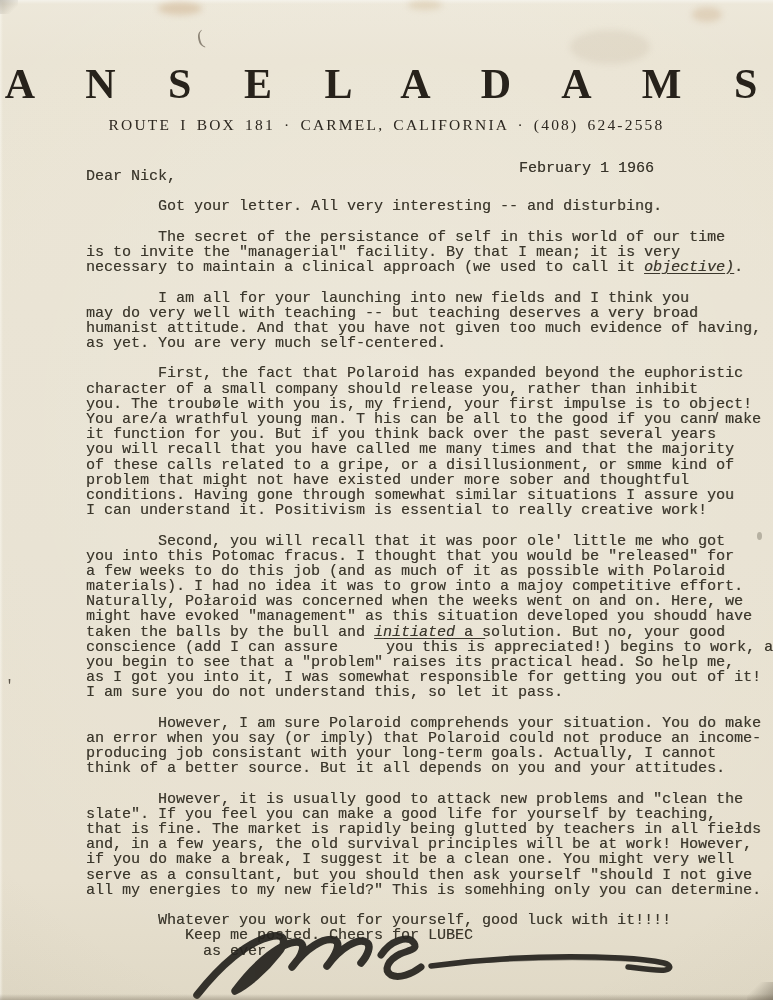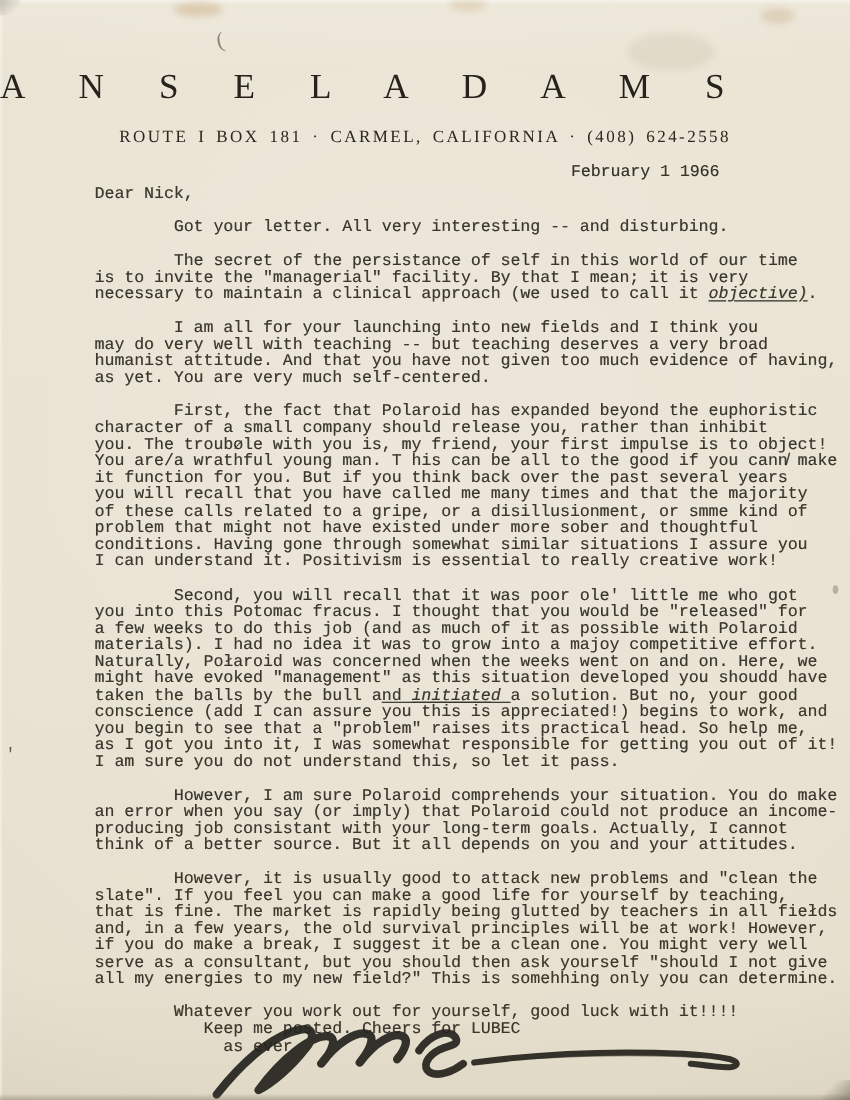--- a/index.html
+++ b/index.html
@@ -18,42 +18,42 @@
   .stain{position:absolute;border-radius:50%;filter:blur(3px);}
   .stain1{left:158px;top:2px;width:44px;height:13px;background:rgba(193,152,106,0.35);}
   .stain2{left:408px;top:0;width:34px;height:10px;background:rgba(200,168,124,0.30);}
   .stain3{left:692px;top:7px;width:30px;height:15px;background:rgba(196,160,116,0.30);}
   .stain4{left:570px;top:30px;width:80px;height:34px;background:rgba(176,158,128,0.16);}
   .pencil-mark{position:absolute;left:197px;top:26px;font:20px "Liberation Serif",serif;color:#8d8577;transform:rotate(-12deg);}
   .margin-tick{position:absolute;left:5px;top:678px;font:15px "Liberation Mono",monospace;color:#5c564a;}
   .margin-dot{position:absolute;left:757px;top:532px;width:5px;height:8px;border-radius:50%;background:rgba(90,84,70,0.35);filter:blur(0.5px);}
 
   .lh-name{
-    position:absolute;left:0;right:0;top:60px;
-    font-family:"Liberation Serif",serif;font-weight:400;font-size:32px;
+    position:absolute;left:0;right:0;top:60px;text-align:center;
+    font-family:"Liberation Serif",serif;font-weight:700;font-size:42px;
     letter-spacing:11px;word-spacing:20px;color:#27221b;
   }
   .lh-address{
     position:absolute;left:0;right:0;top:116px;text-align:center;
     font-family:"Liberation Serif",serif;font-size:15.5px;
     letter-spacing:2.2px;word-spacing:3px;color:#2c2720;
   }
   .date-line{
-    position:absolute;left:519px;top:148px;
+    position:absolute;left:519px;top:160px;
     font:15px "Liberation Mono",monospace;color:#38342a;
     text-shadow:0.3px 0 0 rgba(56,52,42,0.55);
   }
   .letter-body{
     position:absolute;left:86px;top:169px;width:690px;
     font:15px/15.2px "Liberation Mono",monospace;color:#3b372c;
     white-space:pre;text-shadow:0.3px 0 0 rgba(59,55,44,0.5);
   }
   .bline{height:15.2px;}
   .u{text-decoration:underline;text-underline-offset:2px;font-style:italic;}
-  .o{text-decoration:overline;}
+  .o{text-decoration:overline;margin-left:39px;}
   .signature{position:absolute;left:185px;top:925px;}
 </style>
 </head>
 <body>
 
 <div class="paper">
 
   <div class="edge-top"></div>
   <div class="edge-left"></div>
   <div class="stain stain1"></div>

